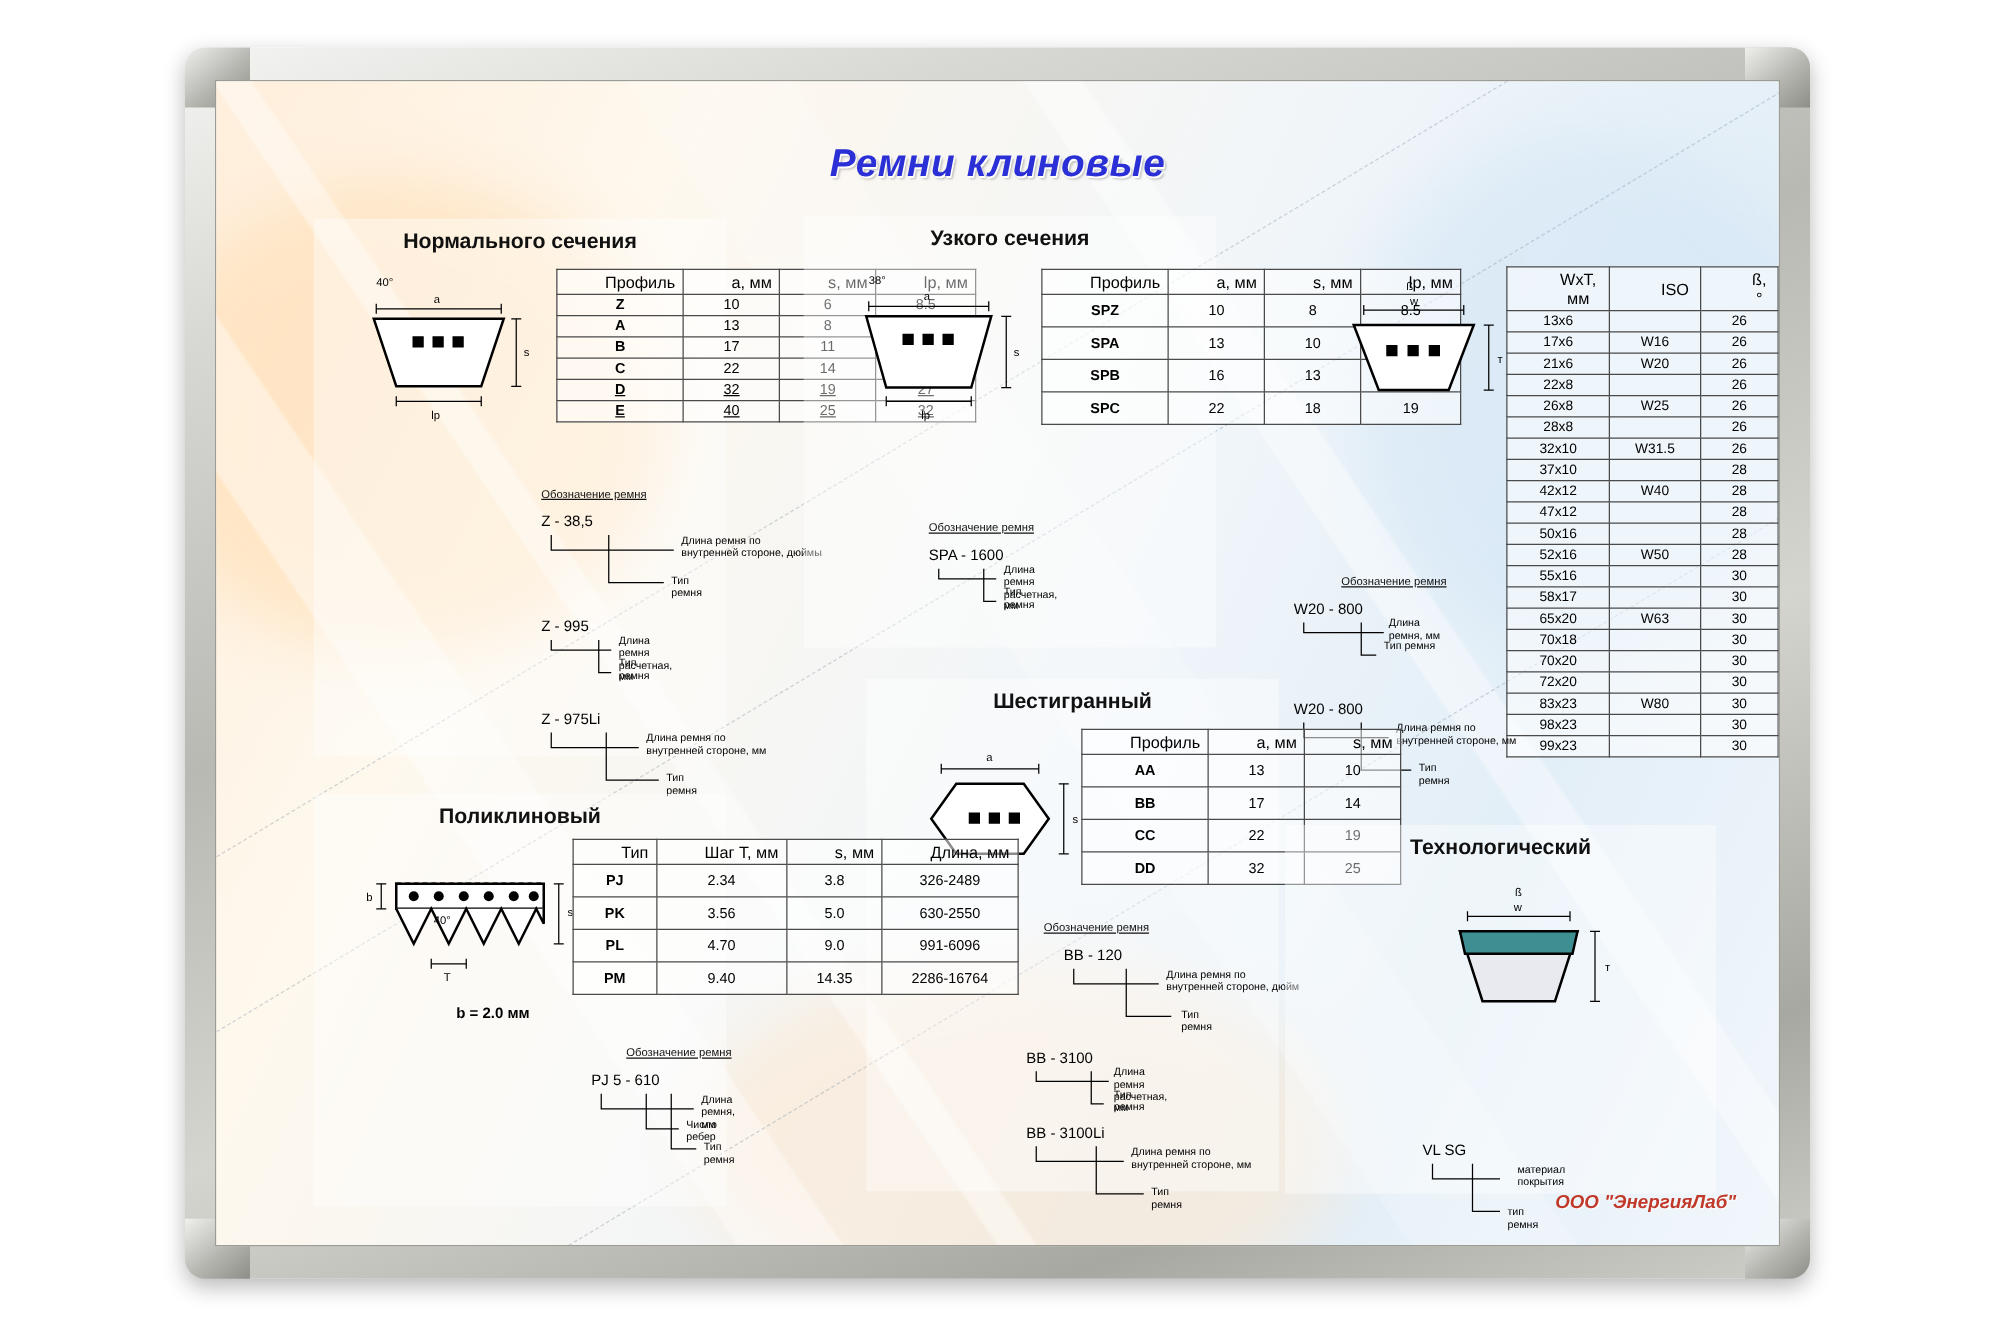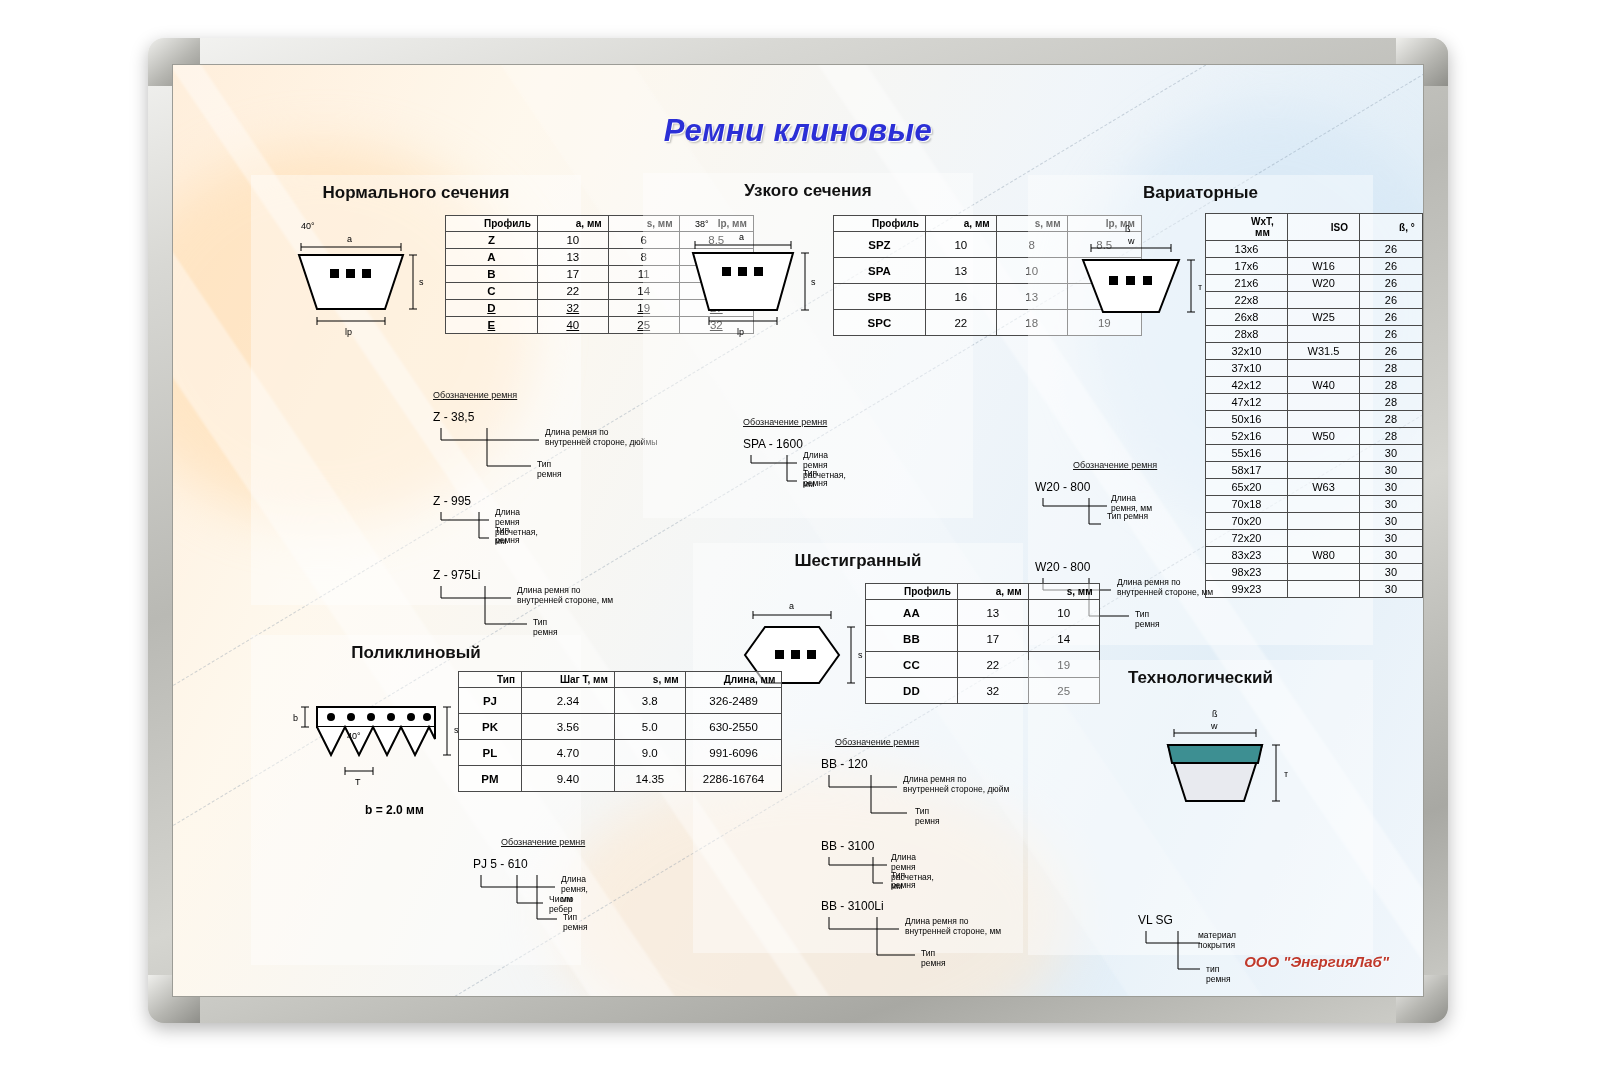--- a/index.html
+++ b/index.html
@@ -45,21 +45,21 @@
     letter-spacing:.5px;
     text-shadow:1px 1px 0 #ffffff, 2px 2px 2px rgba(0,0,0,.25);
   }
 
   
   .panel{position:absolute;background:rgba(255,255,255,.42);}
   .panel-title{text-align:center;font-weight:bold;font-size:17px;color:#111;margin-top:8px;}
 
   table.t{border-collapse:collapse;font-size:11.5px;color:#000;background:rgba(255,255,255,.55);}
   table.t th,table.t td{border:1px solid #4a4a4a;padding:2px 6px;text-align:center;font-weight:normal;}
-  table.t th{font-weight:bold;font-size:10px;padding-left:38px;}
+  table.t th{font-weight:normal;font-size:13px;padding-left:38px;}
   table.t td.prof{font-weight:bold;}
 
   .u{text-decoration:underline;}
 
   .note{font-size:9px;color:#111;}
   .code{font-weight:normal;font-size:12px;}
   .leg{font-size:8.5px;line-height:1.15;}
 
   .brand{
     position:absolute;right:34px;bottom:26px;
@@ -278,23 +278,20 @@
             <div class="code">SPA - 1600</div>
             <svg width="260" height="44" style="position:absolute;left:6px;top:16px;">
               <path d="M2 2 L2 10 L48 10" stroke="#000" fill="none" stroke-width="1"></path>
               <path d="M38 2 L38 28 L48 28" stroke="#000" fill="none" stroke-width="1"></path>
             </svg>
             <div class="leg" style="position:absolute;left:60px;top:14px;">Длина ремня расчетная, мм</div>
             <div class="leg" style="position:absolute;left:60px;top:32px;">Тип ремня</div>
           </div>
         </div>
 
-        <div class="panel" style="left:855px;top:110px;width:345px;height:470px;">
-          <div class="panel-title">Вариаторные</div>
-        </div>
 
         <div style="position:absolute;left:878px;top:155px;">
           <svg width="175" height="115" viewBox="0 0 175 115">
             <text class="dim" x="74" y="12">ß</text>
             <line x1="40" y1="28" x2="120" y2="28" stroke="#000" stroke-width="1"></line>
             <line x1="40" y1="24" x2="40" y2="32" stroke="#000" stroke-width="1"></line>
             <line x1="120" y1="24" x2="120" y2="32" stroke="#000" stroke-width="1"></line>
             <text class="dim" x="77" y="24">w</text>
             <path d="M32 40 L128 40 L108 92 L52 92 Z" fill="#fff" stroke="#000" stroke-width="2"></path>
             <rect x="58" y="56" width="9" height="9" fill="#000"></rect>
@@ -498,21 +495,21 @@
                 <td class="prof">DD</td>
                 <td>32</td>
                 <td>25</td>
               </tr>
           </tbody>
         </table>
 
         <div style="position:absolute;left:648px;top:672px;">
           <div class="note hdr" style="text-decoration:underline;padding-left:14px;">Обозначение ремня</div>
 
-          <div style="position:relative;margin-top:10px;height:70px;">
+          <div style="position:relative;margin-top:10px;height:70px;margin-left:30px;">
             <div class="code">BB -   120</div>
             <svg width="250" height="52" style="position:absolute;left:6px;top:16px;">
               <path d="M2 2 L2 14 L70 14" stroke="#000" fill="none" stroke-width="1"></path>
               <path d="M44 2 L44 40 L80 40" stroke="#000" fill="none" stroke-width="1"></path>
             </svg>
             <div class="leg" style="position:absolute;left:82px;top:18px;white-space:pre;">Длина ремня по
 внутренней стороне, дюйм</div>
             <div class="leg" style="position:absolute;left:94px;top:50px;">Тип ремня</div>
           </div>
 
@@ -642,21 +639,21 @@
           </svg>
         </div>
 
         <div style="position:absolute;left:965px;top:800px;">
           <div style="position:relative;height:70px;margin-top:48px;">
             <div class="code">VL   SG</div>
             <svg width="200" height="52" style="position:absolute;left:6px;top:16px;">
               <path d="M2 2 L2 14 L56 14" stroke="#000" fill="none" stroke-width="1"></path>
               <path d="M34 2 L34 40 L56 40" stroke="#000" fill="none" stroke-width="1"></path>
             </svg>
-            <div class="leg" style="position:absolute;left:60px;top:18px;white-space:pre;">материал
+            <div class="leg" style="position:absolute;left:76px;top:18px;white-space:pre;">материал
 покрытия</div>
             <div class="leg" style="position:absolute;left:68px;top:52px;">тип ремня</div>
           </div>
         </div>
 
         <div class="brand">ООО "ЭнергияЛаб"</div>
 
       </div>
     </div>
   </div>

